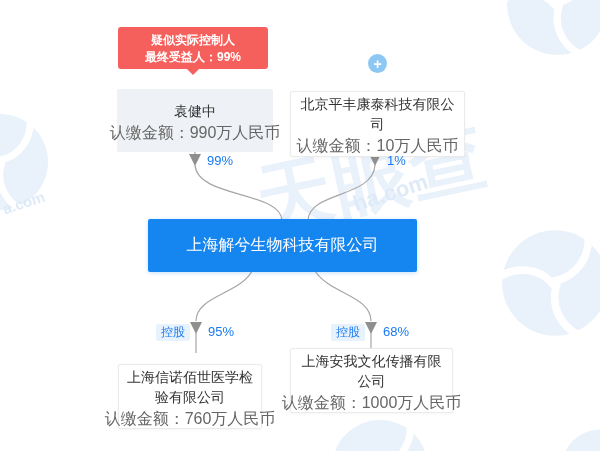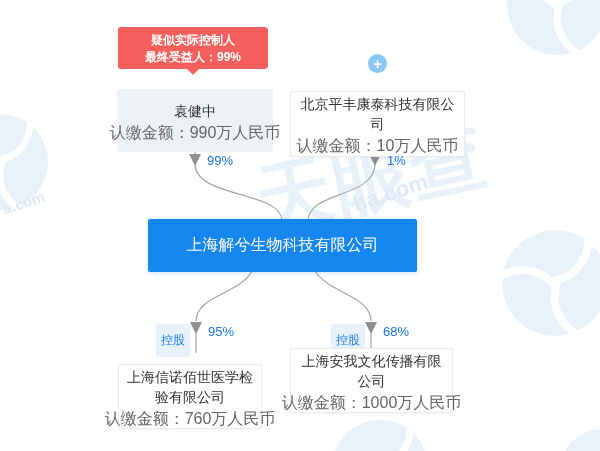--- a/index.html
+++ b/index.html
@@ -34,21 +34,21 @@
   .plus-circle{left:368px;top:54px;width:19px;height:19px;border-radius:50%;
     background:var(--plus_icon_bg,#8dc7f4);color:#fff;font-size:14px;line-height:18px;font-weight:bold;
     display:flex;align-items:center;justify-content:center;}
 
   .main-company{left:148px;top:219px;width:269px;height:53px;background:var(--brand_blue,#1585f0);
     border-radius:2px;color:#fff;font-size:16px;display:flex;align-items:center;justify-content:center;
     box-shadow:0 1px 4px rgba(21,133,240,.25);}
 
   .pct{position:absolute;z-index:2;font-size:13px;color:var(--link_blue,#1a7af2);white-space:nowrap;}
   .tag{position:absolute;z-index:2;font-size:12px;line-height:15px;color:var(--link_blue,#1a7af2);
-    background:var(--holding_badge_bg,#e7f2fd);padding:9px 5px;border-radius:2px;white-space:nowrap;}
+    background:var(--holding_badge_bg,#e7f2fd);padding:1px 5px;border-radius:2px;white-space:nowrap;}
 </style>
 </head>
 <body>
 
 <div class="stage">
 
   <svg width="0" height="0" style="position:absolute" aria-hidden="true">
     <defs>
       <symbol id="swirl" viewBox="0 0 100 100">
         <circle cx="50" cy="50" r="48" fill="currentColor"></circle>

